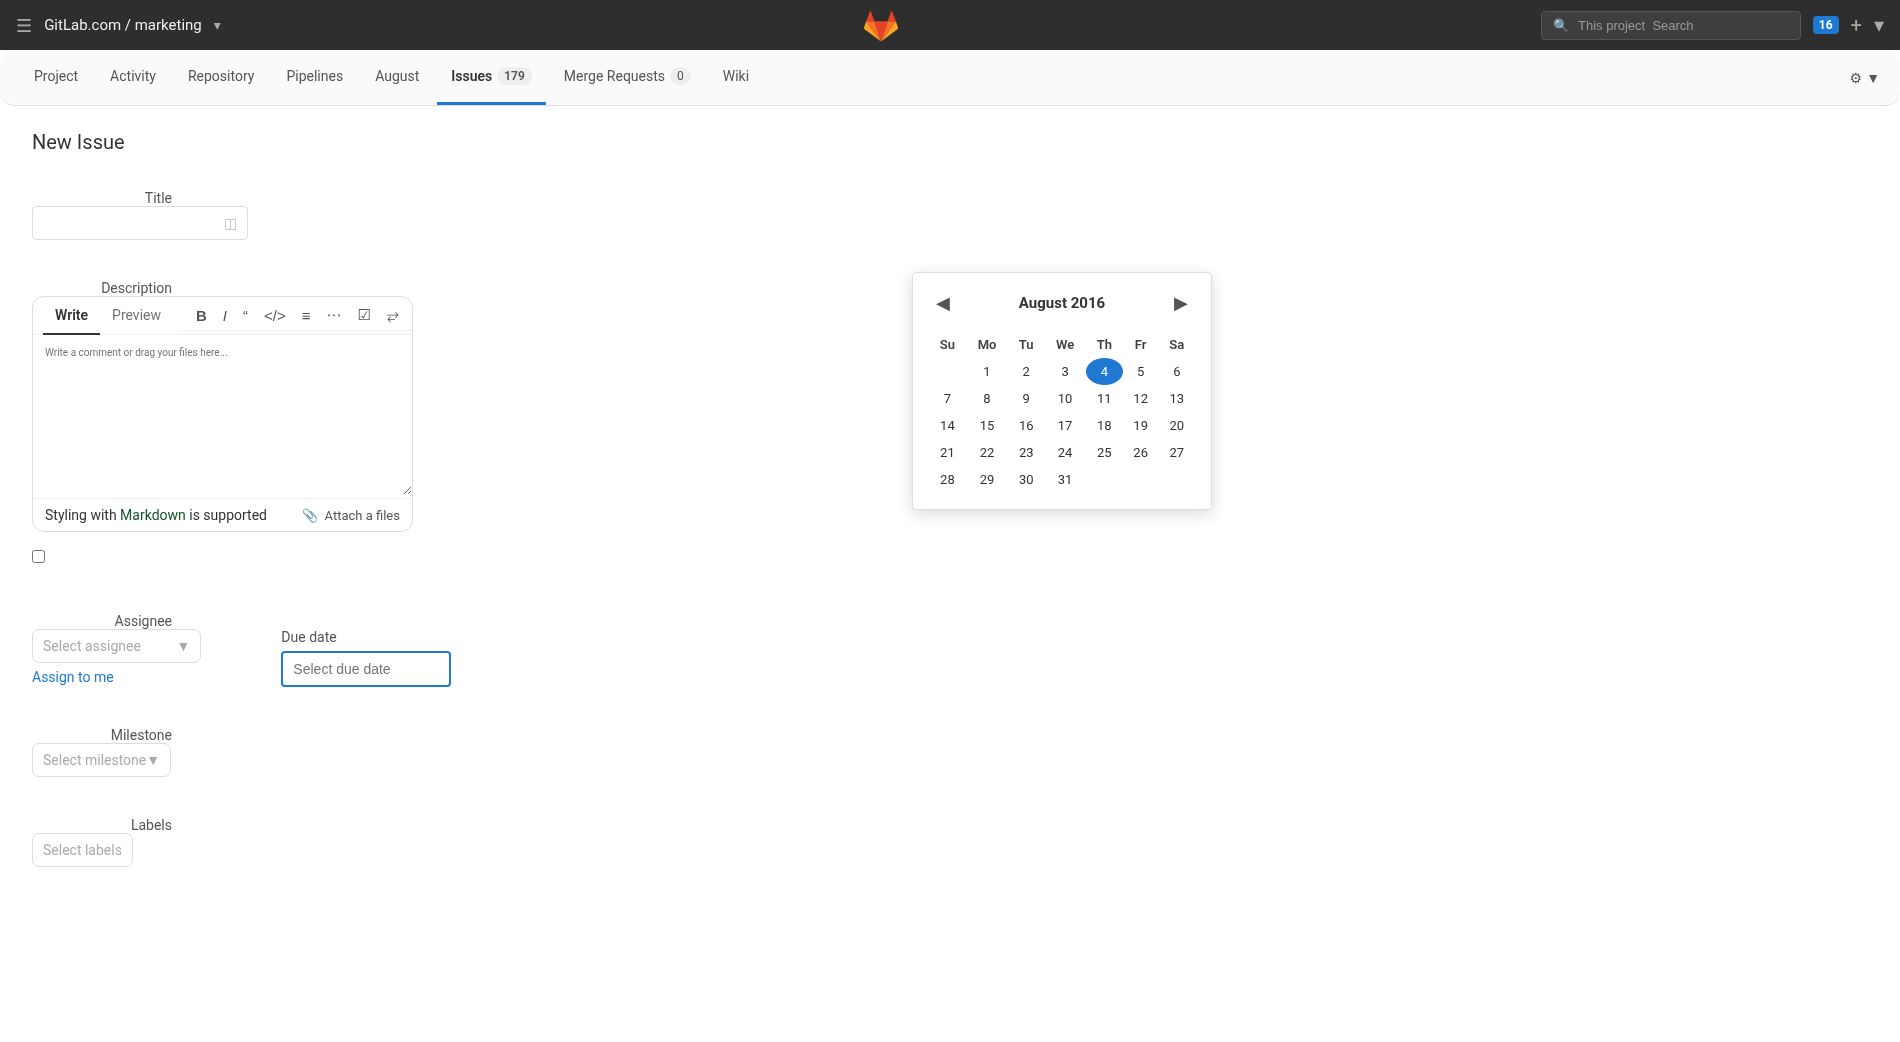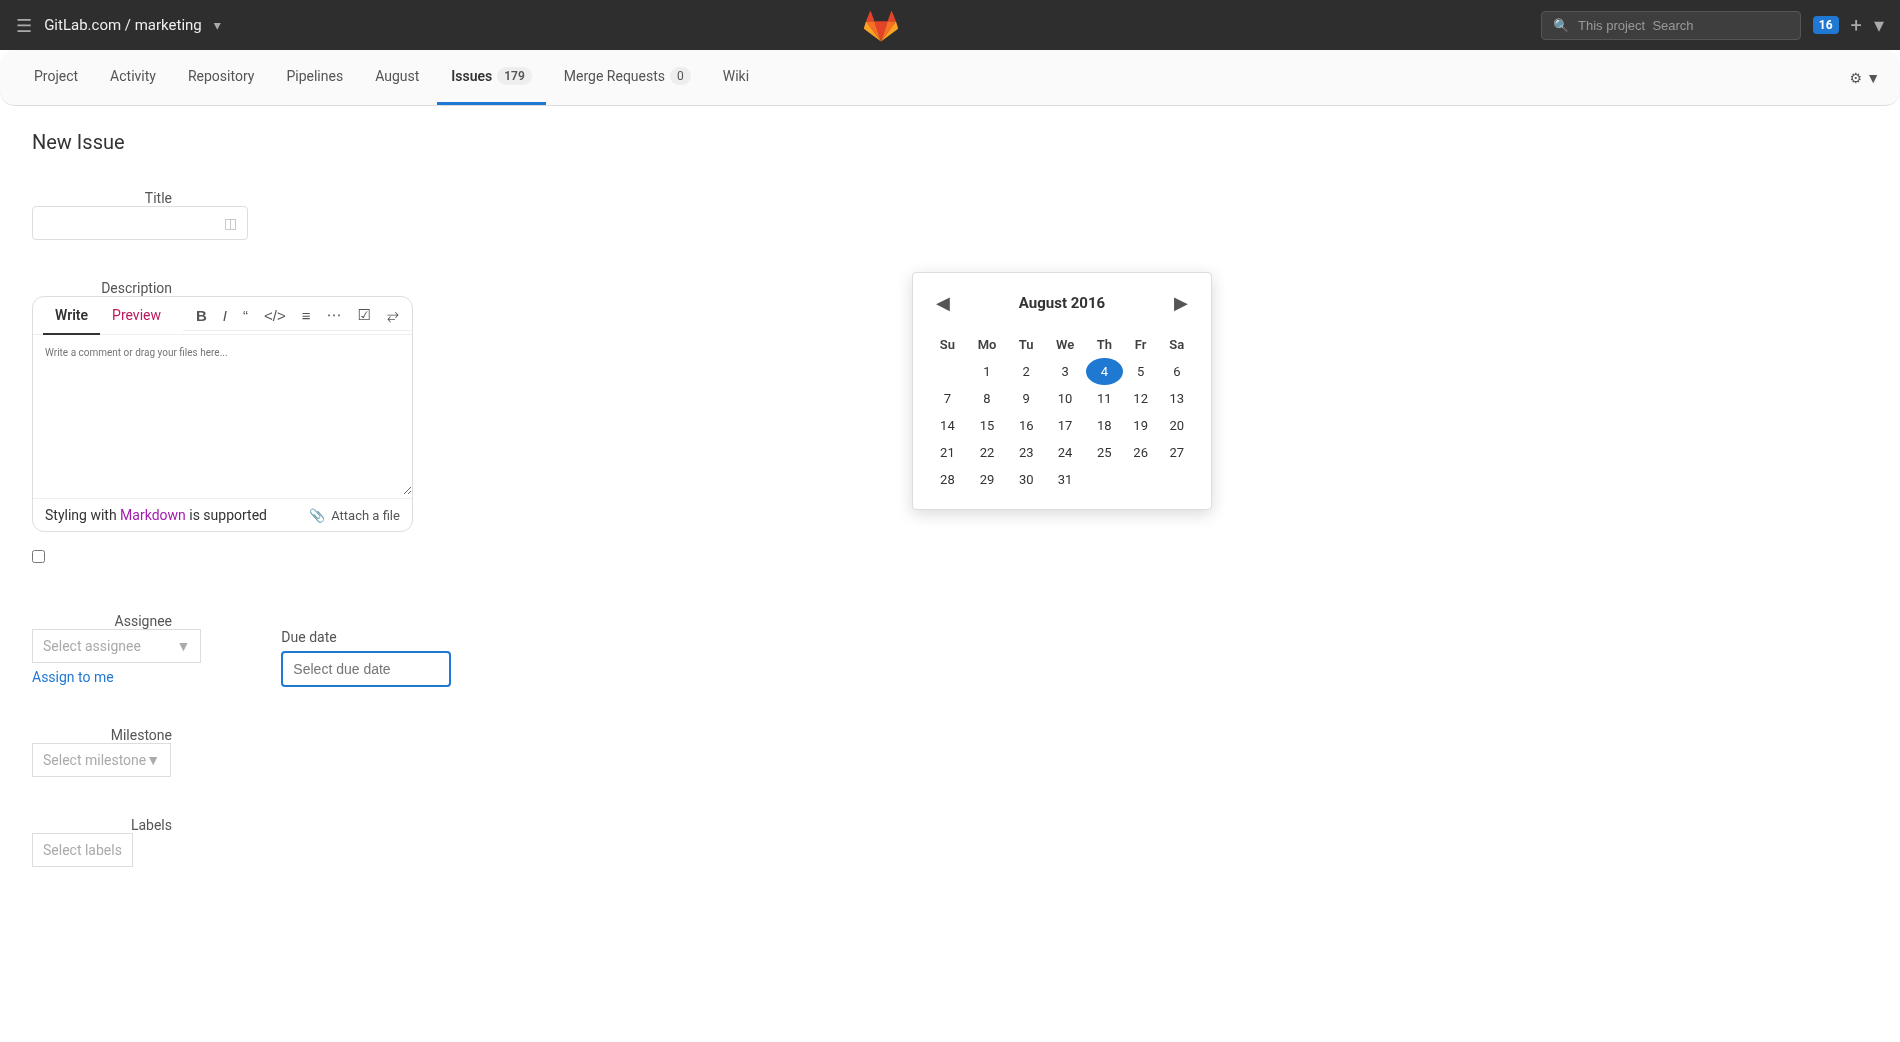--- a/index.html
+++ b/index.html
@@ -135,21 +135,21 @@
     }
     .description-tabs {
       display: flex;
       border-bottom: 1px solid #eee;
       padding: 0 10px;
     }
     .desc-tab {
       padding: 10px 12px;
       cursor: pointer;
       font-size: 14px;
-      color: #be185d;
+      color: #737373;
       border-bottom: 2px solid transparent;
       margin-bottom: -1px;
     }
     .desc-tab.active { color: #333; border-bottom: 2px solid #333; font-weight: 600; }
     .desc-toolbar {
       display: flex;
       justify-content: flex-end;
       align-items: center;
       padding: 4px 8px;
       gap: 6px;
@@ -174,21 +174,21 @@
       outline: none;
       font-family: inherit;
     }
     .desc-footer {
       border-top: 1px solid #eee;
       padding: 8px 12px;
       display: flex;
       justify-content: space-between;
       align-items: center;
     }
-    .markdown-link { color: #a21caf; text-decoration: none; }
+    .markdown-link { color: #14532d; text-decoration: none; }
     .attach-file-btn {
       color: #555;
       cursor: pointer;
       display: flex;
       align-items: center;
       gap: 6px;
       font-size: 13px;
     }
 
     
@@ -197,21 +197,21 @@
       align-items: center;
       gap: 8px;
       margin-top: 8px;
       padding: 10px 0;
       font-size: 14px;
       color: #555;
     }
     .select-dropdown {
       width: 100%;
       border: 1px solid #ddd;
-      border-radius: 0;
+      border-radius: 7px;
       padding: 8px 10px;
       font-size: 14px;
       color: #aaa;
       display: flex;
       justify-content: space-between;
       align-items: center;
       cursor: pointer;
       background: #fff;
     }
     .assign-me-link { color: #1f78d1; cursor: pointer; font-size: 14px; display: inline-block; margin-top: 6px; }
@@ -361,21 +361,21 @@
         </div>
         
         <textarea class="desc-textarea" placeholder="Write a comment or drag your files here..." style=""></textarea>
         
         <div class="desc-footer">
           <span>
             <span>Styling with </span><a class="markdown-link">Markdown</a><span> is supported</span>
           </span>
           <span class="attach-file-btn">
             <span>📎</span>
-            <span>Attach a file</span>
+            <span>Attach a files</span>
           </span>
         </div>
       </div>
 
       <div class="confidential-row">
         <input type="checkbox" style="">
       </div>
     </div>
 
     <div class="calendar-popup">

